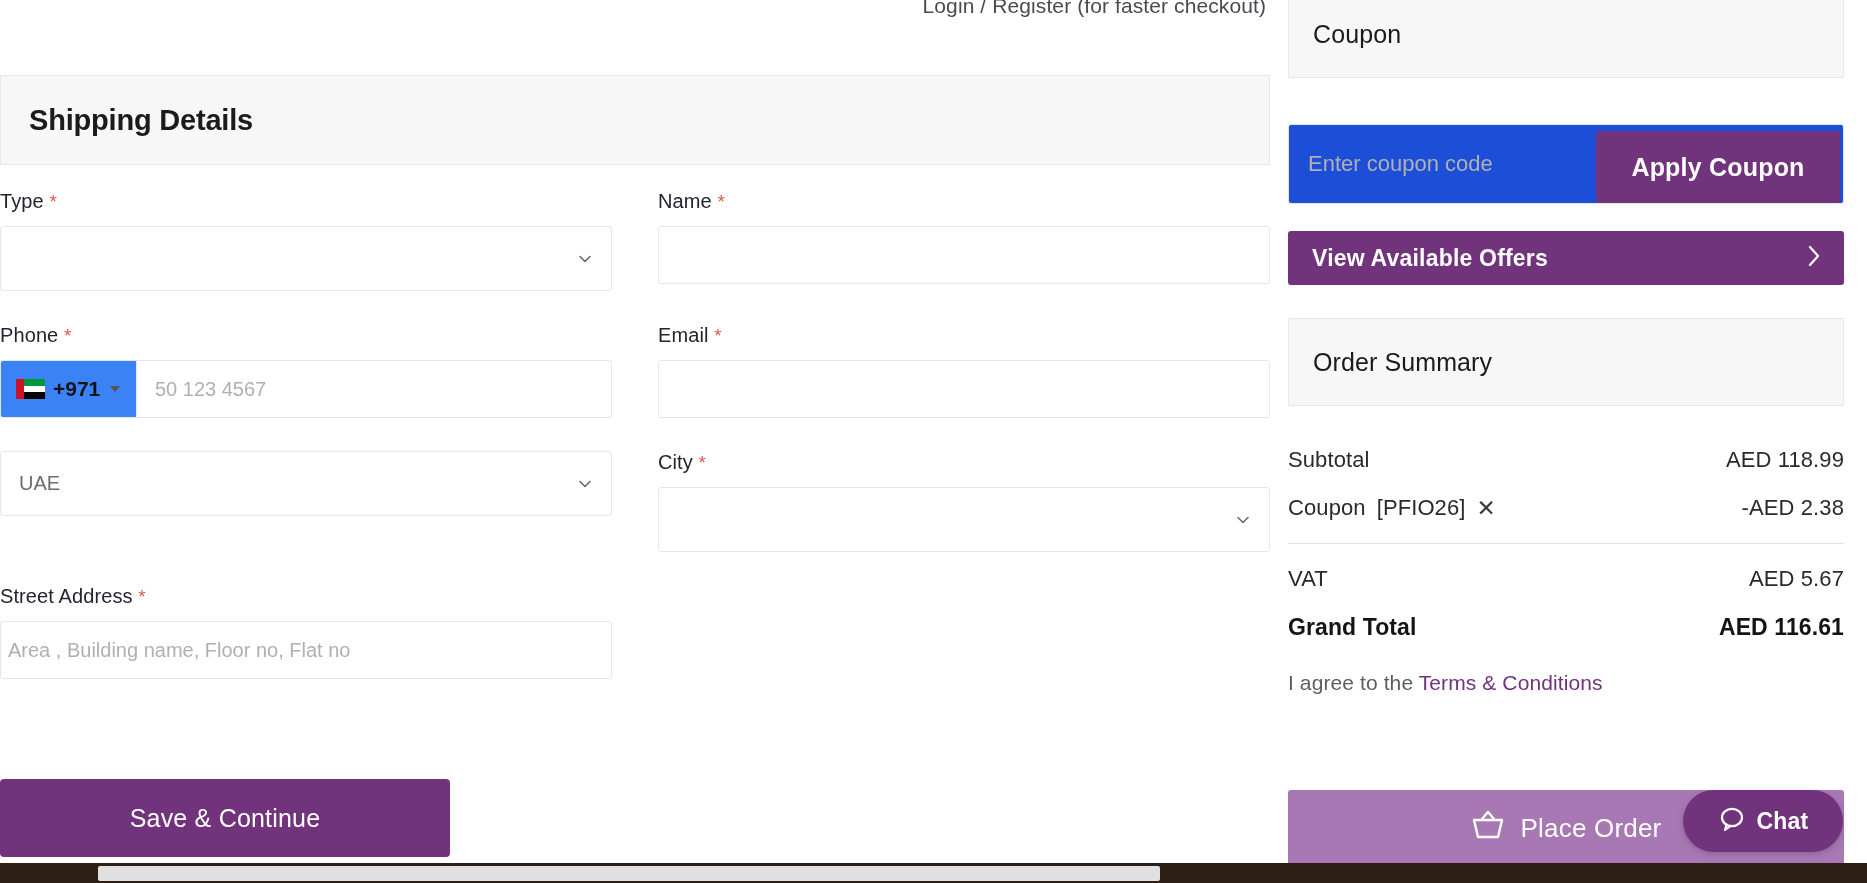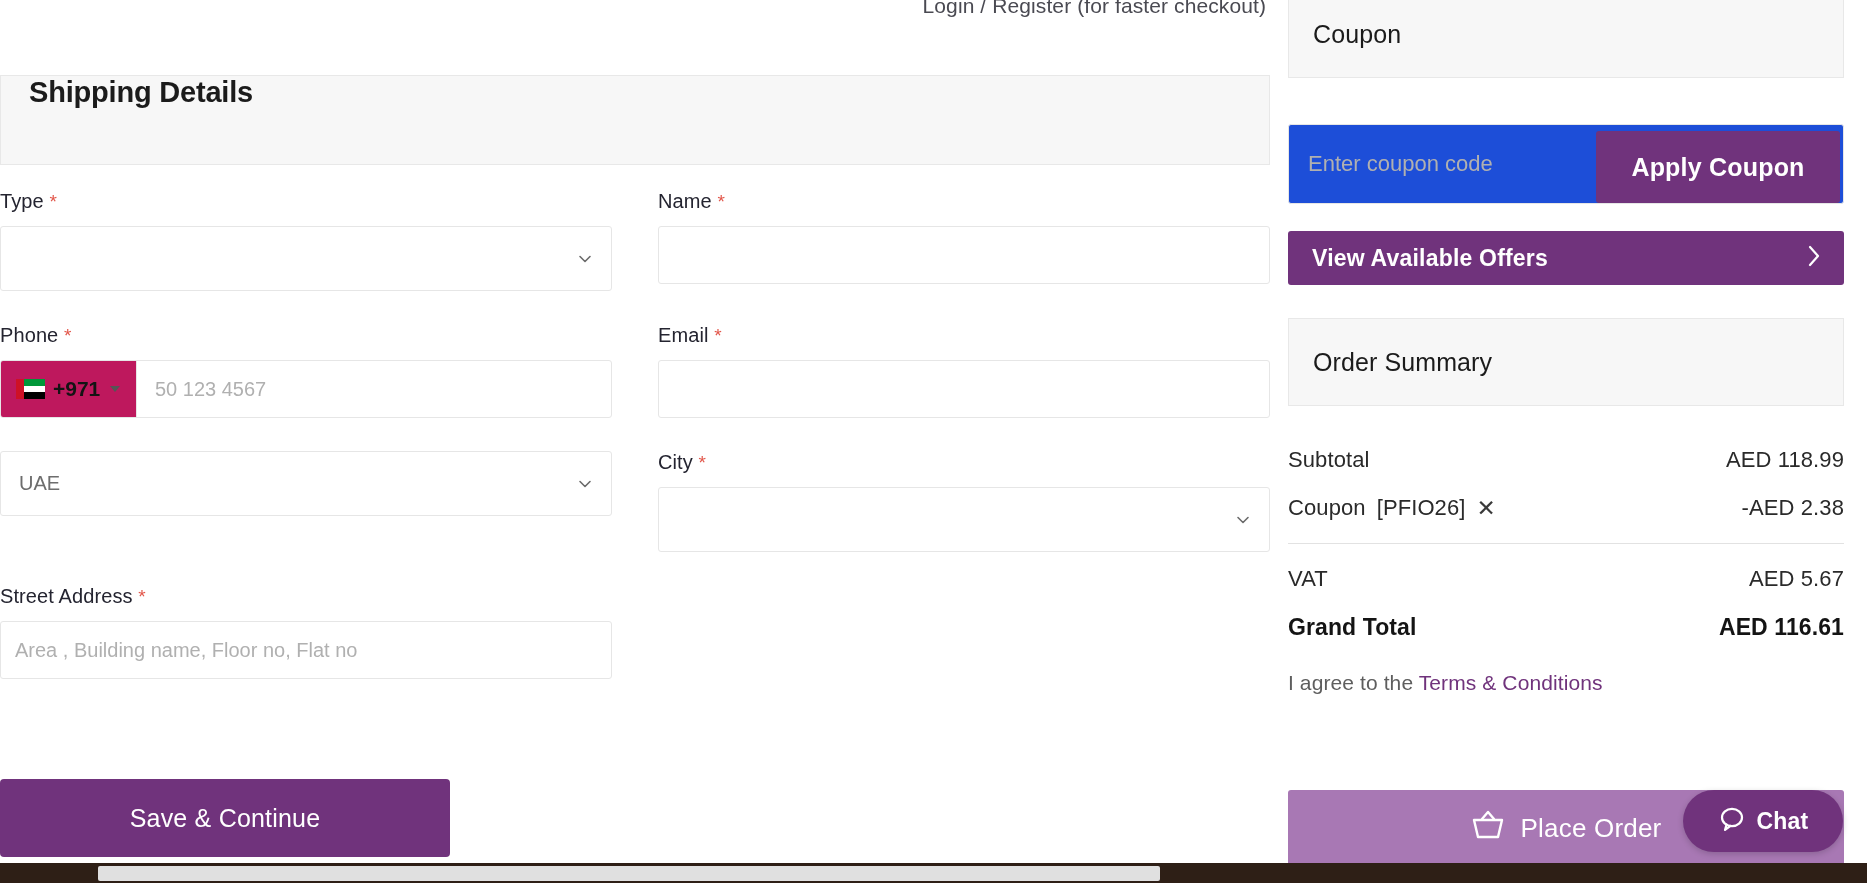--- a/index.html
+++ b/index.html
@@ -43,20 +43,21 @@
 
   .section-header {
     position: absolute;
     left: 0;
     top: 75px;
     width: 1270px;
     height: 90px;
     background: #f7f7f7;
     border: 1px solid #e8e8e8;
     display: flex;
+    align-items: center;
     padding-left: 28px;
   }
   .section-header-title {
     font-size: 29px;
     font-weight: bold;
     color: #1b1b1b;
     letter-spacing: -0.2px;
   }
 
   .form-grid {
@@ -84,21 +85,21 @@
   .req { color: #e2564a; font-size: 19px; }
 
   .input-box {
     width: 100%;
     height: 58px;
     border: 1px solid #e6e6e6;
     background: #ffffff;
     border-radius: 3px;
     display: flex;
     align-items: center;
-    padding: 0 14px;
+    padding: 0 7px;
     font-size: 20px;
     color: #5b5b5b;
   }
 
   .select-box {
     position: relative;
     width: 100%;
     height: 65px;
     border: 1px solid #e6e6e6;
     background: #ffffff;
@@ -127,21 +128,21 @@
     display: flex;
     width: 612px;
     height: 58px;
     border: 1px solid #e6e6e6;
     border-radius: 3px;
     overflow: hidden;
     background: #fff;
   }
   .phone-prefix {
     width: 136px;
-    background: #be185d;
+    background: #3b82f6;
     border-right: 1px solid #e6e6e6;
     display: flex;
     align-items: center;
     gap: 8px;
     padding-left: 15px;
     font-size: 21px;
     font-weight: bold;
     color: #141414;
   }
   .flag {

